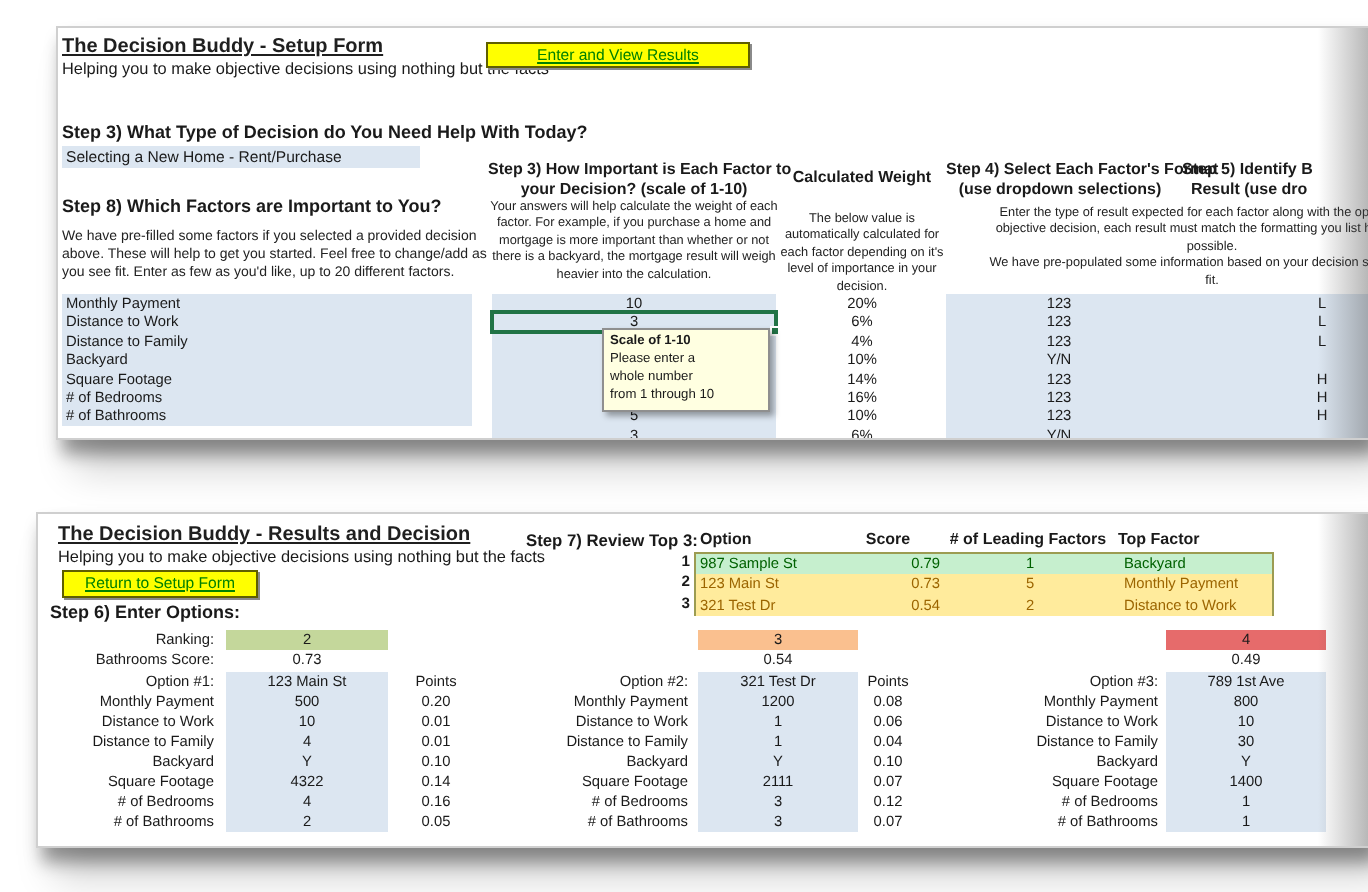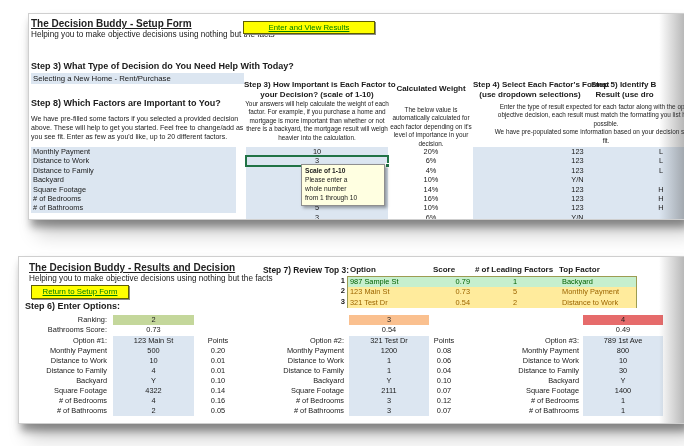--- a/index.html
+++ b/index.html
@@ -20,21 +20,21 @@
     font-size:7.8px;color:#008000;text-decoration:underline;text-align:center;line-height:11px;white-space:nowrap;overflow:hidden;}
   .stephead{font-size:9px;font-weight:bold;white-space:nowrap;}
   .bluecell{background:#dce6f1;}
   .desc{font-size:6.4px;line-height:1.32;color:#222;}
   .colhead{font-size:8px;font-weight:bold;line-height:1.2;white-space:pre;text-align:center;}
   
   .frow{position:absolute;left:0;right:0;height:9.4px;line-height:9.4px;font-size:7.4px;}
   .fn{position:absolute;left:2px;width:205px;height:100%;padding-left:2px;box-sizing:border-box;white-space:nowrap;}
   .fi{position:absolute;left:217px;width:142px;height:100%;}
   .fw{position:absolute;left:362px;width:80px;height:100%;}
-  .ff{position:absolute;left:444px;width:113px;height:100%;padding-left:48px;}
+  .ff{position:absolute;left:444px;width:113px;height:100%;}
   .fo{position:absolute;left:557px;width:150px;height:100%;}
   .sel{outline:2px solid #217346;outline-offset:-1px;z-index:5;}
   .sel::after{content:"";position:absolute;right:-2px;bottom:-2px;width:3px;height:3px;background:#217346;border:1px solid #fff;}
   .tooltip{left:272px;top:150px;width:76px;z-index:40;background:#ffffe1;border:1px solid #8f8f8f;
     box-shadow:2px 2px 3px rgba(0,0,0,.35);font-size:6.6px;line-height:1.35;padding:2px 3px;}
   
   .orow{position:absolute;left:0;right:0;height:10px;line-height:10px;font-size:7.4px;}
   .g1l{position:absolute;left:0;width:88px;height:100%;text-align:right;white-space:nowrap;}
   .g1v{position:absolute;left:94px;width:81px;height:100%;text-align:center;}
   .g1p{position:absolute;left:172px;width:54px;height:100%;text-align:center;}
@@ -61,21 +61,21 @@
 <body>
 
 <div id="canvas">
 
   <div class="card" id="card-setup">
     <div class="abs title" style="left:2px;top:4px;">The Decision Buddy - Setup Form</div>
     <div class="abs sub" style="left:2px;top:16px;">Helping you to make objective decisions using nothing but the facts</div>
     <div class="abs ybtn" style="left:214px;top:7px;width:130px;height:11px;">Enter and View Results</div>
 
     <div class="abs stephead" style="left:2px;top:47px;">Step 3) What Type of Decision do You Need Help With Today?</div>
-    <div class="abs bluecell" style="left:2px;top:59px;width:213px;height:11px;font-size:7.8px;line-height:11px;padding-left:2px;box-sizing:border-box;">Selecting a New Home - Rent/Purchase</div>
+    <div class="abs bluecell" style="left:2px;top:59px;width:179px;height:11px;font-size:7.8px;line-height:11px;padding-left:2px;box-sizing:border-box;">Selecting a New Home - Rent/Purchase</div>
 
     <div class="abs stephead" style="left:2px;top:84px;">Step 8) Which Factors are Important to You?</div>
     <div class="abs desc" style="left:2px;top:100px;width:215px;font-size:7px;">We have pre-filled some factors if you selected a provided decision above. These will help to get you started. Feel free to change/add as you see fit. Enter as few as you'd like, up to 20 different factors.</div>
 
     <div class="abs colhead" style="left:215px;top:66px;width:146px;">Step 3) How Important is Each Factor to
 your Decision? (scale of 1-10)</div>
     <div class="abs desc ctr" style="left:213px;top:86px;width:150px;">Your answers will help calculate the weight of each factor. For example, if you purchase a home and mortgage is more important than whether or not there is a backyard, the mortgage result will weigh heavier into the calculation.</div>
 
     <div class="abs colhead" style="left:362px;top:70px;width:80px;">Calculated Weight</div>
     <div class="abs desc ctr" style="left:358px;top:92px;width:88px;">The below value is automatically calculated for each factor depending on it's level of importance in your decision.</div>

